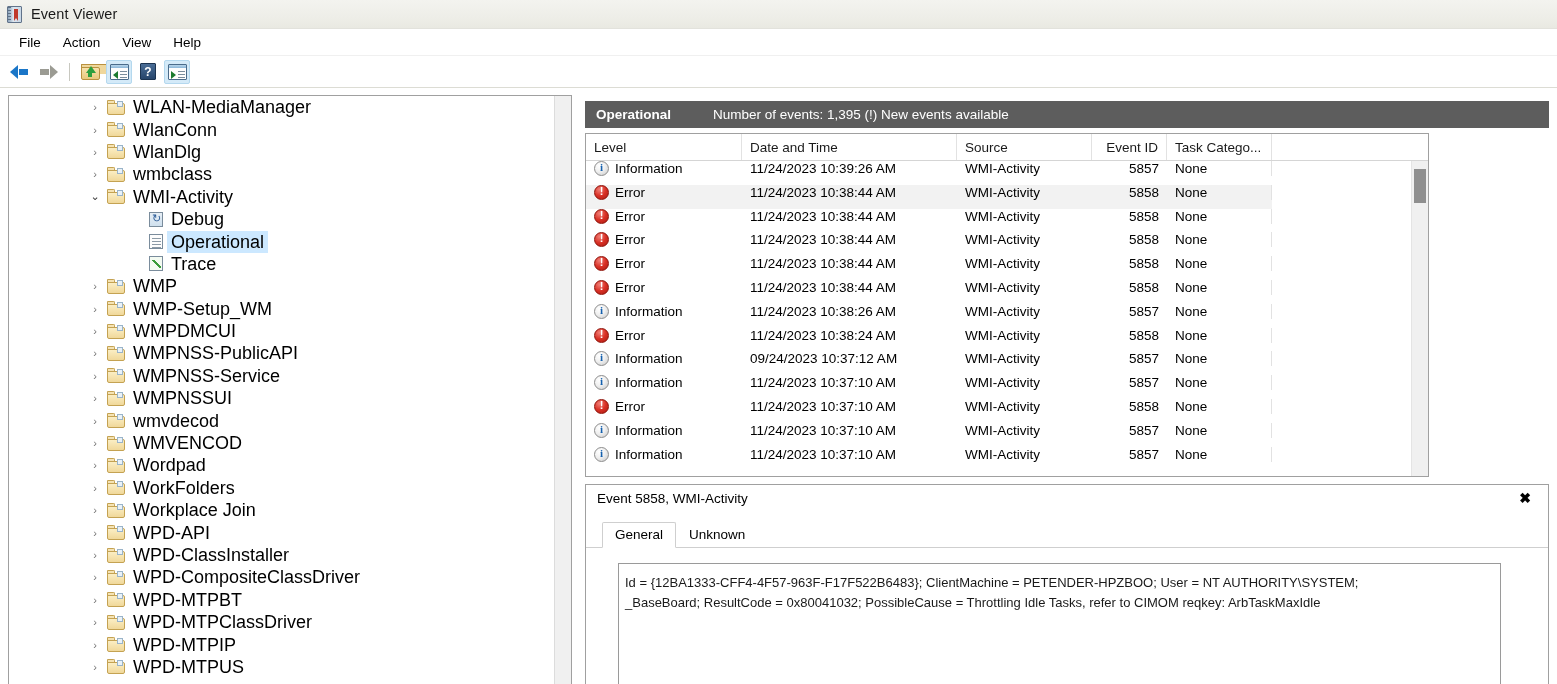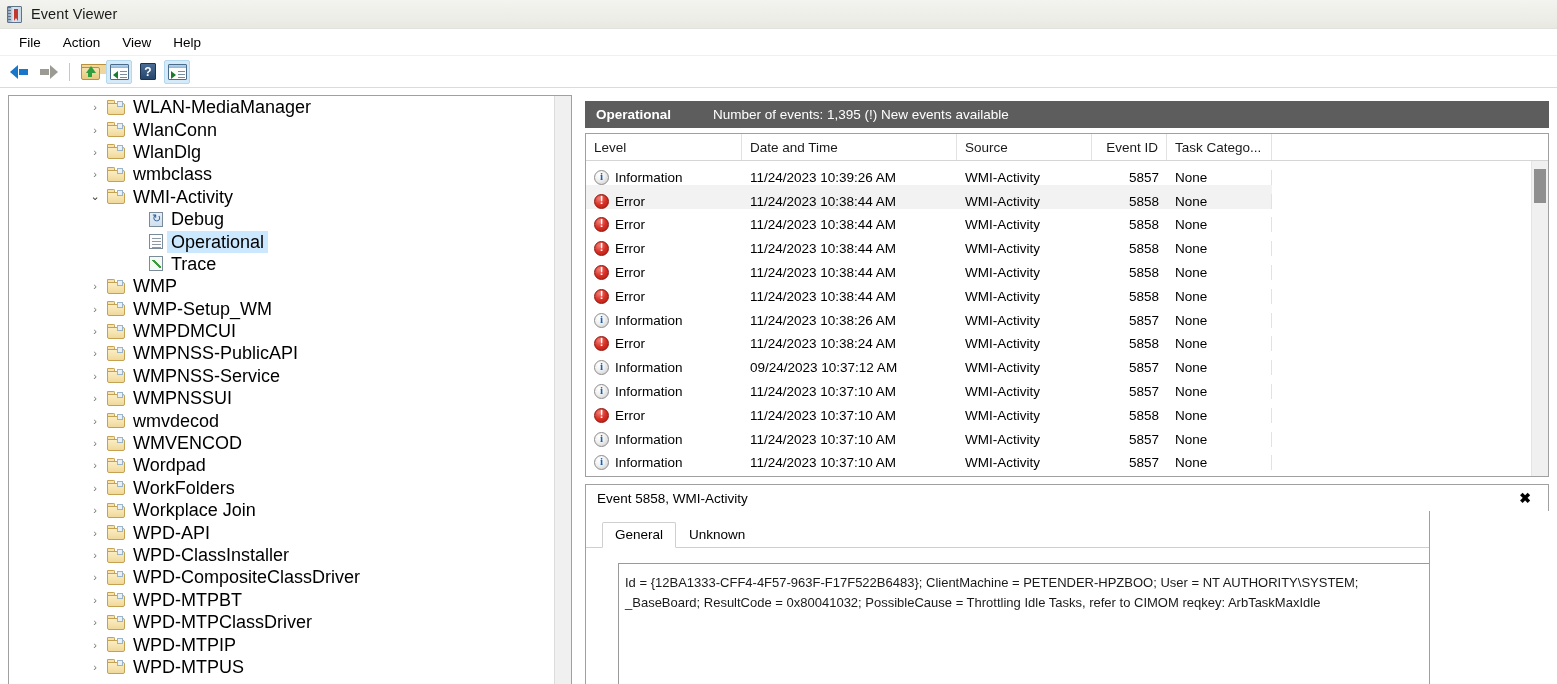--- a/index.html
+++ b/index.html
@@ -237,21 +237,21 @@
     background: #5d5d5d;
     display: flex; align-items: center;
     padding-left: 11px;
     color: #ffffff;
   }
   .lh-name { font-size: 13.5px; font-weight: bold; margin-right: 22px; }
   .lh-info { font-size: 13.5px; margin-left: 20px; }
 
   .events-panel {
     position: absolute; left: 585px; top: 133px;
-    width: 964px; height: 344px;
+    width: 844px; height: 344px;
     background: #ffffff;
     border: 1px solid #a0a0a0;
     overflow: hidden;
   }
   .grid-header {
     position: absolute; left: 0; top: 0;
     width: 100%; height: 27px;
     background: #ffffff;
     border-bottom: 1px solid #d5d5d5;
     display: flex;
@@ -269,21 +269,21 @@
   .c-eid    { width: 75px; justify-content: flex-end; }
   .c-task   { width: 105px; border-right: 1px solid #e2e2e2; }
   .c-rest   { flex: 1; border-right: none; }
 
   .grid-body {
     position: absolute; left: 0; top: 27px; right: 17px; bottom: 0;
     overflow: hidden;
   }
   .ev-row {
     height: 23.8px;
-    display: flex; align-items: flex-end;
+    display: flex; align-items: flex-start;
     width: 686px;
   }
   .ev-row.selected { background: #f2f2f2; }
   .ev-cell {
     font-size: 13.5px; color: #000;
     display: flex; align-items: center;
     padding: 0 8px;
     white-space: nowrap; overflow: hidden;
   }
   .ev-cell.c-eid { justify-content: flex-end; }
@@ -329,21 +329,21 @@
   }
   .dh-title { font-size: 13.5px; color: #000; }
   .dh-close {
     width: 22px; height: 20px;
     display: flex; align-items: center; justify-content: center;
     font-size: 14px; font-weight: bold; color: #000;
     font-family: "Liberation Sans", sans-serif;
   }
   .detail-body {
     position: absolute; left: 585px; top: 511px;
-    width: 845px; height: 173px;
+    width: 964px; height: 173px;
     background: #ffffff;
     border-left: 1px solid #a0a0a0;
     border-right: 1px solid #a0a0a0;
     overflow: hidden;
   }
   .tabstrip {
     position: absolute; left: 0; top: 10px;
     height: 27px; width: 100%;
     display: flex; align-items: flex-end;
     padding-left: 16px;

